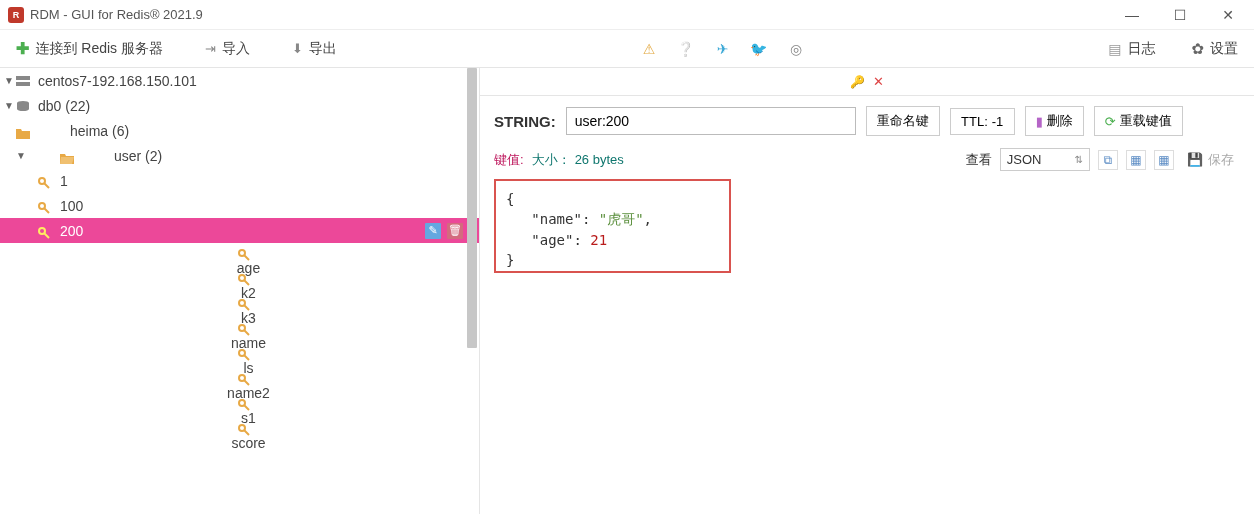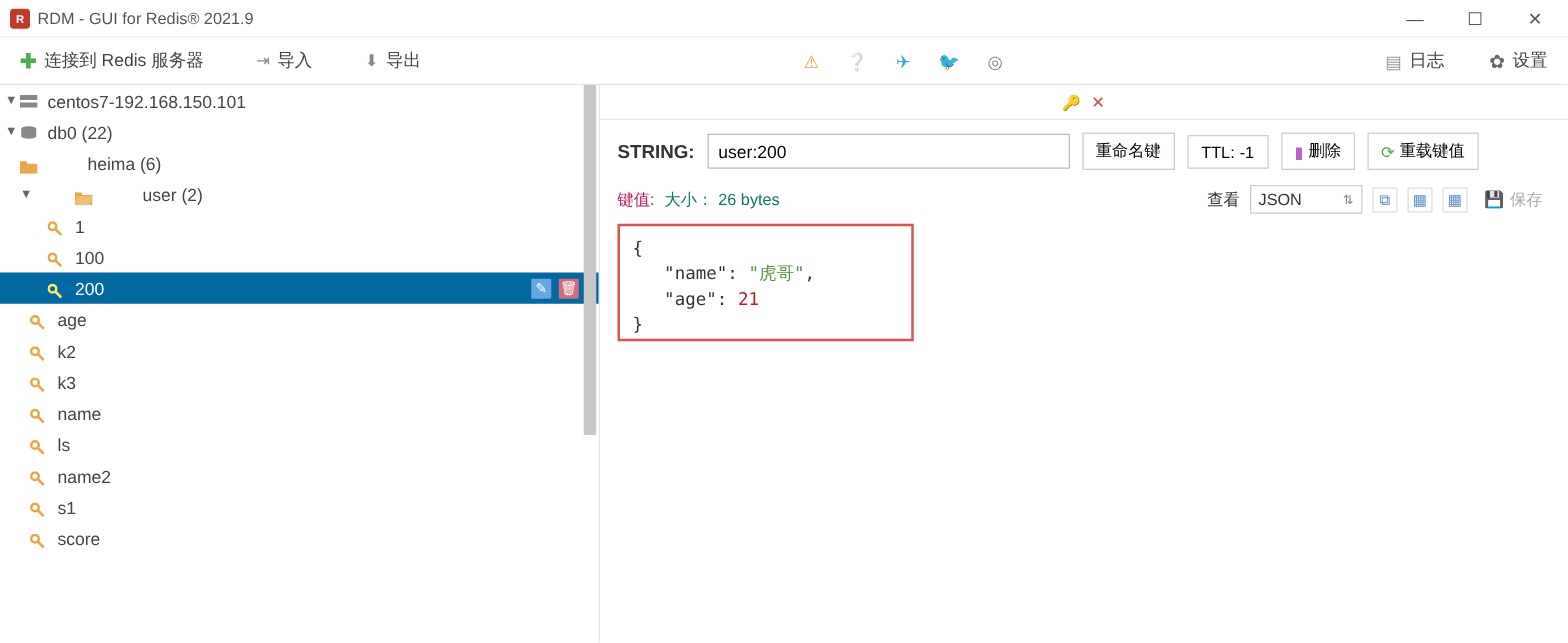--- a/index.html
+++ b/index.html
@@ -21,25 +21,25 @@
     .small-icon { font-size: 14px; cursor: pointer; }
     .toolbar-right { display: flex; gap: 24px; align-items: center; }
     .gear-icon { color: #666; font-size: 15px; }
     
     .main { display: flex; height: calc(514px - 68px); }
     .sidebar { width: 480px; border-right: 1px solid #e5e5e5; overflow-y: auto; position: relative; }
     .scrollbar-track { position: absolute; right: 2px; top: 0; width: 12px; height: 100%; }
     .scrollbar-thumb { position: absolute; right: 0; top: 0; width: 10px; height: 280px; background: #c7c7c7; border-radius: 1px; }
     
     .tree-item { display: flex; align-items: center; padding: 3px 6px; cursor: pointer; color: #444; height: 25px; }
-    .tree-item.selected { background: #0369a1; color: #fff; }
+    .tree-item.selected { background: #ec4899; color: #fff; }
     .tree-item.selected .key-icon { filter: brightness(1.4); }
     .tree-indent-0 { padding-left: 4px; }
     .tree-indent-1 { padding-left: 16px; gap: 32px; }
-    .tree-indent-2 { padding-left: 24px; }
+    .tree-indent-2 { padding-left: 24px; flex-direction: column; }
     .tree-indent-3 { padding-left: 38px; }
     .arrow { width: 12px; font-size: 10px; color: #666; }
     .server-icon, .db-icon { width: 18px; height: 14px; margin-right: 4px; display: inline-flex; align-items: center; }
     .folder-icon { width: 18px; height: 14px; margin-right: 4px; color: #e8a945; }
     .key-icon { width: 18px; height: 14px; margin-right: 4px; color: #e8a945; }
     .row-actions { margin-left: auto; display: flex; gap: 6px; padding-right: 10px; }
     .row-action { width: 16px; height: 16px; font-size: 11px; display: flex; align-items: center; justify-content: center; }
     .row-action.blue { background: #64a8e0; color: #fff; border-radius: 1px; }
     .row-action.red { background: #d36b7e; color: #fff; border-radius: 1px; }
     

